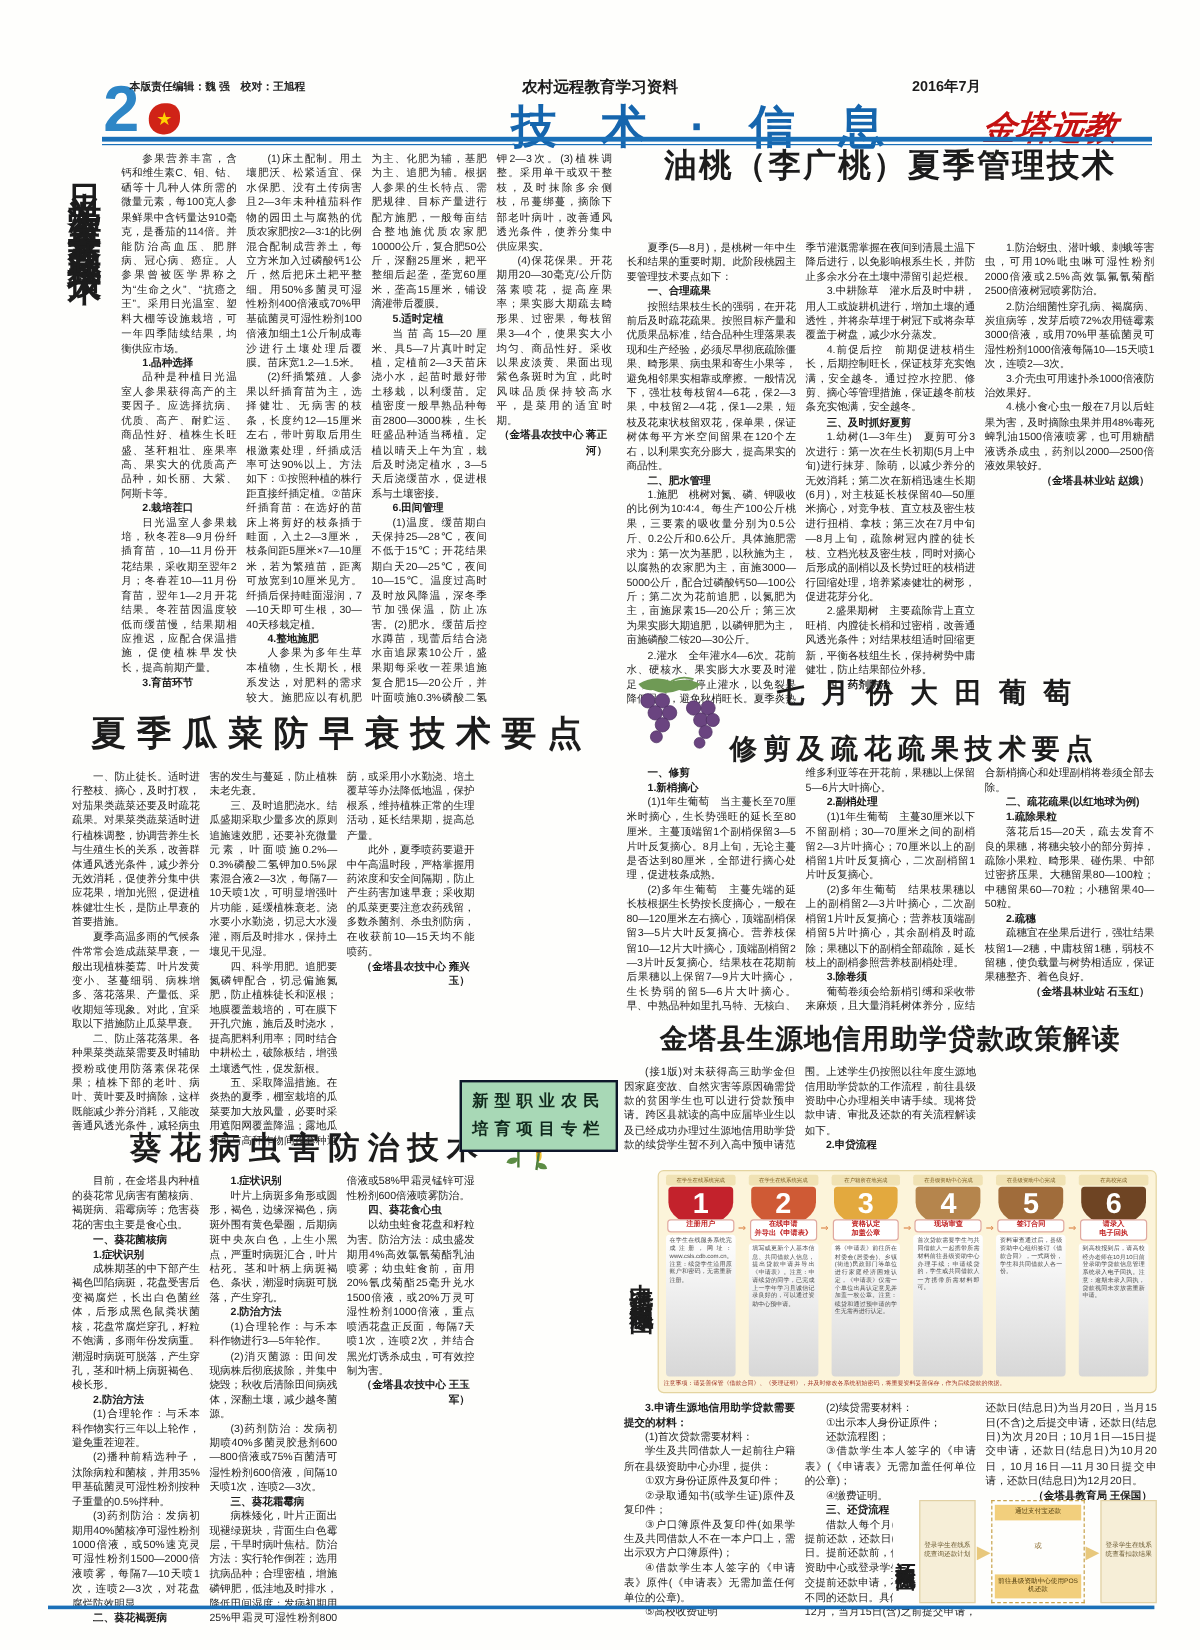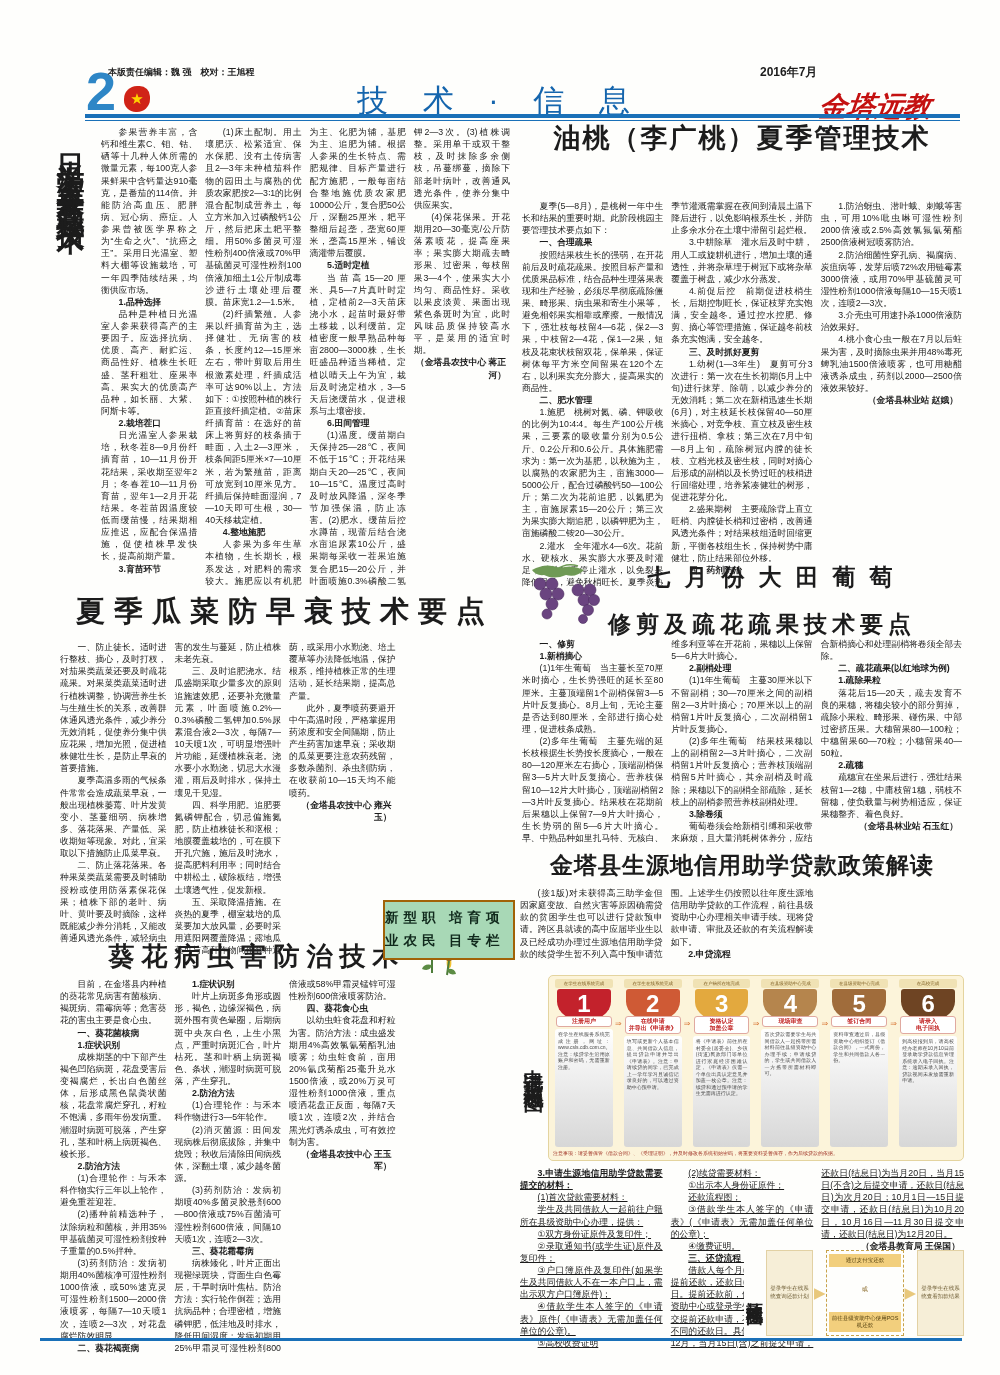--- a/index.html
+++ b/index.html
@@ -4,22 +4,22 @@
 <style>
   html,body{margin:0;padding:0;background:#ffffff;}
   .page{position:relative;width:1000px;height:1375px;background:#fefefc;overflow:hidden;
         font-family:"Liberation Sans","DejaVu Sans",sans-serif;color:#1c1c1c;}
   
   .pagenum{position:absolute;left:86px;top:64px;font-size:54px;font-weight:bold;color:#2e86c6;line-height:1;}
   .emblem{position:absolute;left:124px;top:86px;width:26px;height:26px;border-radius:50% 40% 50% 45%;
           background:#d02317;display:flex;align-items:center;justify-content:center;color:#ffd200;font-size:15px;}
   .editors{position:absolute;left:108px;top:66px;font-size:9px;font-weight:bold;color:#222;}
   .masthead{position:absolute;left:300px;top:64px;width:400px;text-align:center;font-size:13px;font-weight:bold;}
-  .section-title{position:absolute;left:250px;top:80px;width:500px;text-align:center;
-                 font-size:31px;font-weight:normal;color:#1565ad;letter-spacing:13px;}
+  .section-title{position:absolute;left:250px;top:80px;width:500px;text-align:right;
+                 font-size:38px;font-weight:bold;color:#1565ad;letter-spacing:13px;}
   .dateline{position:absolute;left:760px;top:64px;width:180px;font-size:12px;font-weight:bold;}
   .brand{position:absolute;left:790px;top:88px;width:170px;text-align:center;color:#c41111;
          font-family:"Liberation Serif","DejaVu Serif",serif;font-style:italic;font-weight:bold;font-size:28px;
          transform:skewX(-6deg);}
   .rule-top{position:absolute;left:85px;top:114px;width:875px;border-top:4px solid #1a70b8;border-bottom:1px solid #1a70b8;height:2px;}
   .rule-bottom{position:absolute;left:40px;top:1338px;width:922px;border-top:3px solid #1a70b8;}
   
   .cols{column-gap:8px;column-fill:auto;font-size:8.8px;line-height:1.38;text-align:justify;overflow:hidden;}
   .cols p{margin:0;}
   .t-p{text-indent:2em;}
@@ -33,21 +33,21 @@
   .a-renshen .cols{position:absolute;left:56px;top:0;width:409px;height:464px;column-count:4;}
   
   .a-youtao{position:absolute;left:522px;top:120px;width:440px;height:440px;}
   .a-youtao h2{margin:0 0 8px 0;text-align:center;font-size:27px;letter-spacing:2px;}
   .a-youtao .cols{height:396px;column-count:3;margin-top:44px;}
   
   .a-guacai{position:absolute;left:60px;top:592px;width:450px;height:370px;}
   .a-guacai h2{margin:0 0 9px 0;text-align:center;font-size:29px;letter-spacing:9px;}
   .a-guacai .cols{height:322px;column-count:4;}
   .green-box{position:absolute;left:383px;top:900px;width:128px;height:56px;background:#a8d8b6;
-             border:2px solid #a16207;display:flex;flex-direction:row;align-items:center;justify-content:center;
+             border:2px solid #0f172a;display:flex;flex-direction:column;align-items:center;justify-content:center;
              font-weight:bold;font-size:13.5px;letter-spacing:5px;color:#10291c;line-height:1.7;z-index:5;}
   
   .a-putao{position:absolute;left:522px;top:562px;width:440px;height:290px;}
   .putao-head{position:relative;height:74px;}
   .putao-head .t1{padding-left:70px;text-align:center;font-size:23px;font-weight:bold;letter-spacing:14px;}
   .putao-head .t2{padding-left:40px;text-align:center;font-size:23px;font-weight:bold;letter-spacing:5px;margin-top:16px;}
   .grape-svg{position:absolute;left:4px;top:0;}
   .a-putao .cols{height:212px;column-count:3;margin-top:2px;}
   
   .a-kuihua{position:absolute;left:60px;top:934px;width:450px;height:432px;}
@@ -69,38 +69,39 @@
   .step .ribbon{height:32px;margin:1px 4px 0;border-radius:3px 3px 50% 50%/3px 3px 60% 60%;
                 color:#fff;font-size:24px;font-weight:bold;line-height:30px;text-align:center;}
   .step .pill{margin:-5px 3px 0;background:#fff;border:1px solid #e0a9a0;border-radius:3px;color:#c22525;
               font-size:6px;font-weight:bold;text-align:center;padding:1px 0;white-space:pre-line;line-height:1.2;
               position:relative;z-index:2;}
   .step .sbody{flex:1;margin:2px 2px 1px;background:linear-gradient(#ffffff,#d7d7d7);border-radius:3px;
                font-size:5px;line-height:1.3;color:#4a4a4a;padding:2px 3px;text-align:justify;overflow:hidden;}
   .flow-arrow{align-self:flex-start;margin-top:40px;font-size:8px;color:#d97a3a;width:7px;text-align:center;flex:none;}
   .flow-note{height:10px;font-size:5px;color:#a03326;line-height:10px;overflow:hidden;}
   
-  .dk-mat{margin-top:6px;height:182px;column-count:3;text-decoration:underline;}
+  .dk-mat{margin-top:6px;height:182px;column-count:3;}
   .repay{position:absolute;left:224px;top:400px;width:220px;height:86px;background:#fefefc;display:flex;z-index:6;}
   .repay-vlabel{writing-mode:vertical-rl;font-size:17px;font-weight:bold;letter-spacing:2px;width:22px;text-align:center;}
   .repay-box{background:#f6eed7;border:1px solid #e2d1a4;font-size:5.5px;color:#6a5930;padding:2px;
              width:46px;display:flex;align-items:center;justify-content:center;text-align:center;line-height:1.4;}
   .r-arrow{color:#e8c87c;font-size:15px;align-self:center;margin:0 1px;}
   .repay-mid{border:1px dashed #c7a24a;padding:3px 2px;width:80px;display:flex;flex-direction:column;justify-content:space-between;}
   .mid-box{background:#f2cf7d;font-size:5.5px;text-align:center;padding:3px 1px;color:#54400f;line-height:1.3;}
   .or{font-size:6px;text-align:center;color:#8a6a2a;line-height:1.2;}
 </style>
 </head>
 <body>
 
 <div class="page">
 
   <div class="pagenum">2</div>
   <div class="emblem">★</div>
   <div class="editors">本版责任编辑：魏 强　校对：王旭程</div>
+  <div class="masthead">农村远程教育学习资料</div>
   <div class="section-title">技 术 · 信 息</div>
   <div class="dateline">2016年7月</div>
   <div class="brand">金塔远教</div>
   <div class="rule-top"></div>
 
   <section class="a-renshen">
     <div class="vtitle">日光温室人参果高效栽培技术</div>
     <div class="cols">
         <p class="t-p">参果营养丰富，含钙和维生素C、钼、钴、硒等十几种人体所需的微量元素，每100克人参果鲜果中含钙量达910毫克，是番茄的114倍。并能防治高血压、肥胖病、冠心病、癌症。人参果曾被医学界称之为“生命之火”、“抗癌之王”。采用日光温室、塑料大棚等设施栽培，可一年四季陆续结果，均衡供应市场。</p>
         <p class="t-h">1.品种选择</p>

